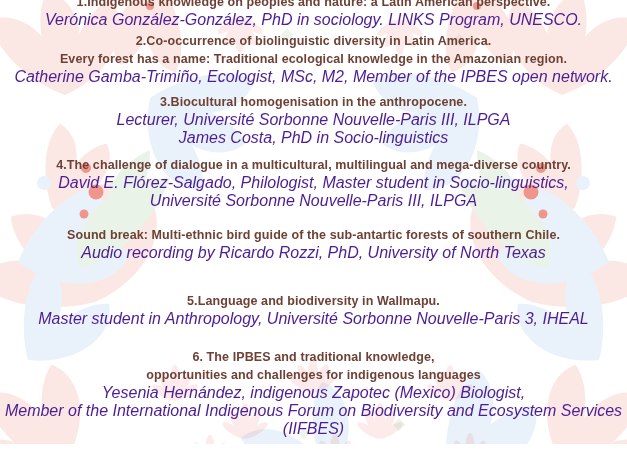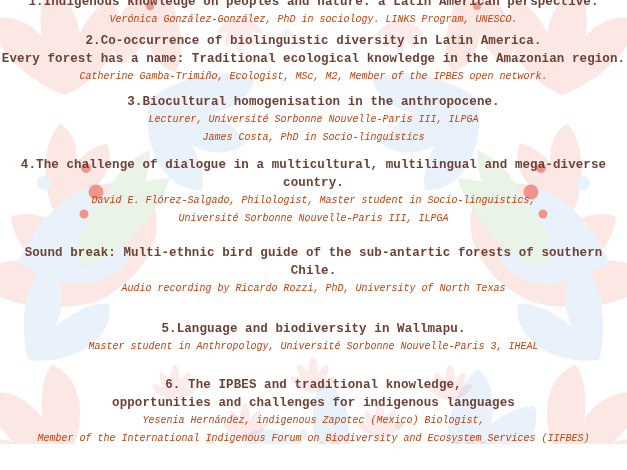--- a/index.html
+++ b/index.html
@@ -1,31 +1,31 @@
 <!DOCTYPE html>
 <html><head>
 <meta charset="utf-8">
 <style>
   html,body{margin:0;padding:0;background:#fff;}
   .canvas{
     position:relative;width:627px;height:444px;background:#ffffff;
-    overflow:hidden;font-family:Liberation Mono, monospace;
+    overflow:hidden;font-family:Liberation Sans, sans-serif;
   }
   .bg{position:absolute;left:0;top:0;width:627px;height:470px;pointer-events:none;}
   .program{position:relative;z-index:2;width:627px;}
   .block{text-align:center;}
   .t{
     font-weight:bold;font-size:12.5px;line-height:18px;color:#6e4136;
     letter-spacing:0.1px;
   }
   .a{
-    font-style:italic;font-size:10px;line-height:18px;color:#c2410c;
+    font-style:italic;font-size:16px;line-height:18px;color:#4c1d95;
   }
   .b0{margin-top:-7px}.b1{margin-top:3px}.b2{margin-top:7px}.b3{margin-top:9px}
-  .b4{margin-top:16px}.b5{margin-top:22px}.b6{margin-top:20px}
+  .b4{margin-top:16px}.b5{margin-top:30px}.b6{margin-top:20px}
 </style>
 </head>
 <body>
 
 <div class="canvas">
 
   <svg class="bg" viewBox="0 0 627 470" aria-hidden="true">
     <defs>
       <path id="petal" d="M0 0 C14 -24 40 -42 58 -40 C62 -18 36 4 0 0 Z"></path>
       <g id="fan">

